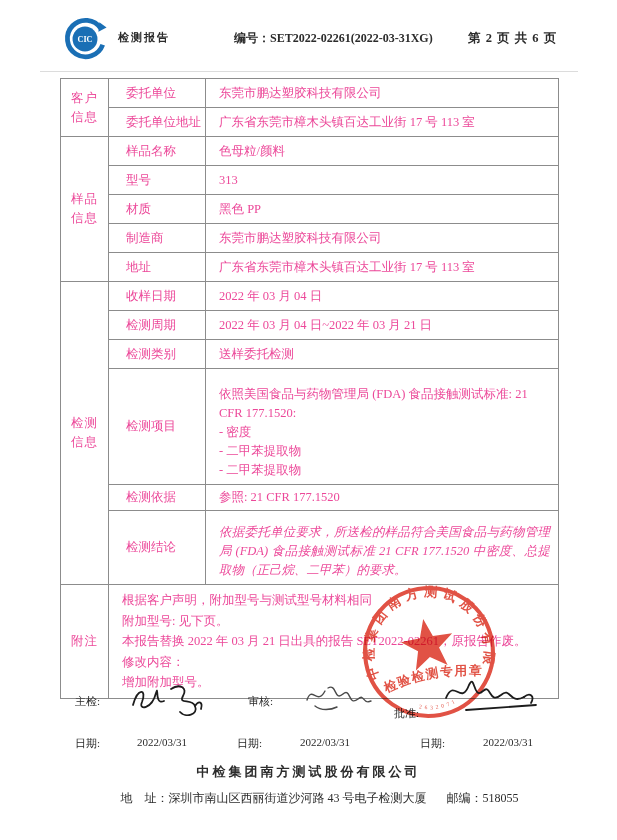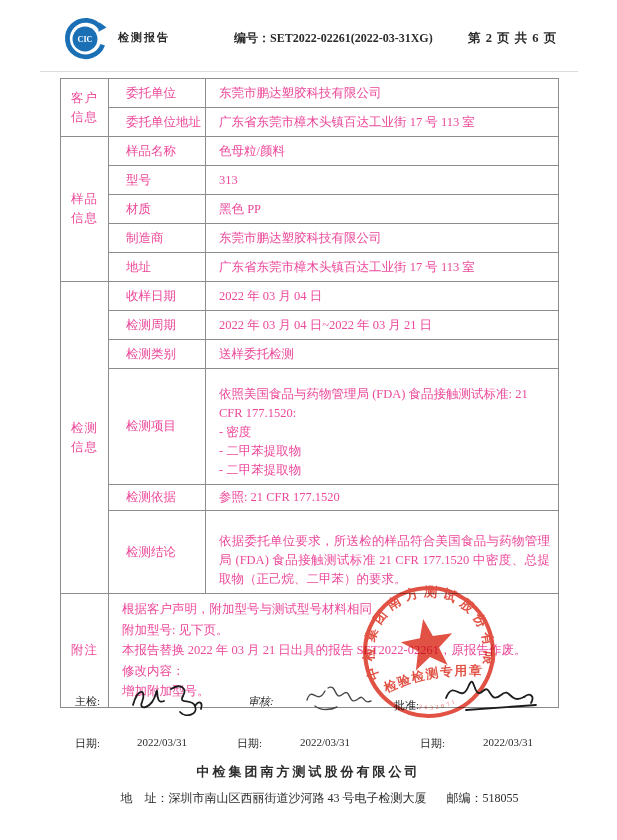--- a/index.html
+++ b/index.html
@@ -21,21 +21,21 @@
   .rpt-table td { border:1px solid #8c8c8c; font-size:12.5px; color:#ec4899; vertical-align:middle; }
   .col-group { width:48px; }
   .col-label { width:97px; }
   .col-value { width:353px; }
   td.group { text-align:center; line-height:19px; letter-spacing:1px; }
   td.label { padding:2px 4px 2px 17px; }
   td.value { padding:2px 8px 2px 13px;margin-top:40px; }
   tr.t-simple td { height:29px; }
   td.multiline { vertical-align:middle; padding-top:16px; padding-bottom:4px; }
   td.multiline div { line-height:19px; }
-  td.wraptext { line-height:19px; padding-top:21px; padding-bottom:4px; text-align:justify; }
+  td.wraptext { line-height:19px; padding-top:12px; padding-bottom:4px; text-align:justify;font-style:italic; }
   td.notecell { vertical-align:top; padding-top:5px; padding-bottom:5px; }
   td.notecell div { line-height:20.5px; }
   
   .sig-block { position:absolute; left:0; top:678px; width:617px; height:85px; font-size:11px; }
   .sig-label { position:absolute; white-space:nowrap; }
   .sig-svg { position:absolute; }
   .sig-date { position:absolute; white-space:nowrap; }
   
   .stamp { position:absolute; left:358px; top:581px; width:142px; height:142px;
            transform:rotate(-10deg); opacity:0.88; mix-blend-mode:multiply; z-index:5; }
@@ -160,29 +160,29 @@
 
   <div class="sig-block">
     <span class="sig-label" style="left:75px; top:16px;">主检:</span>
     <svg class="sig-svg" style="left:125px; top:0px;" width="90" height="45" viewBox="0 0 90 45">
       <g fill="none" stroke="#1c1c1c" stroke-width="1.8" stroke-linecap="round">
         <path d="M8,27 C13,9 22,11 17,24 C13,33 27,31 31,15 C34,5 29,28 39,23"></path>
         <path d="M46,11 C55,5 63,10 58,18 C53,27 67,20 70,28 C74,37 60,40 55,34"></path>
         <path d="M70,28 C74,22 78,24 76,31"></path>
       </g>
     </svg>
-    <span class="sig-label" style="left:248px; top:16px;font-style:italic;">审核:</span>
+    <span class="sig-label" style="left:248px; top:16px;">审核:</span>
     <svg class="sig-svg" style="left:297px; top:2px;" width="90" height="42" viewBox="0 0 90 42">
       <g fill="none" stroke="#4a4a4a" stroke-width="1.4" stroke-linecap="round">
         <path d="M10,20 C15,5 20,26 28,11"></path>
         <path d="M31,8 C40,3 37,22 46,14 C54,7 51,27 61,19 C68,13 65,25 74,21"></path>
         <path d="M18,26 C24,31 34,30 40,27"></path>
       </g>
     </svg>
-    <span class="sig-label" style="left:394px; top:20px;">批准:</span>
+    <span class="sig-label" style="left:394px; top:28px;">批准:</span>
     <svg class="sig-svg" style="left:438px; top:-4px; z-index:6;" width="110" height="50" viewBox="0 0 110 50">
       <g fill="none" stroke="#1c1c1c" stroke-width="1.8" stroke-linecap="round">
         <path d="M8,24 C16,4 23,32 31,11 C37,-2 35,27 45,17 C53,9 51,31 63,21 C73,12 71,31 86,23"></path>
         <path d="M28,36 L98,31"></path>
         <path d="M86,23 C92,18 97,22 93,29"></path>
       </g>
     </svg>
     <span class="sig-date" style="left:75px; top:58px;">日期:</span>
     <span class="sig-date" style="left:137px; top:58px;">2022/03/31</span>
     <span class="sig-date" style="left:237px; top:58px;">日期:</span>

